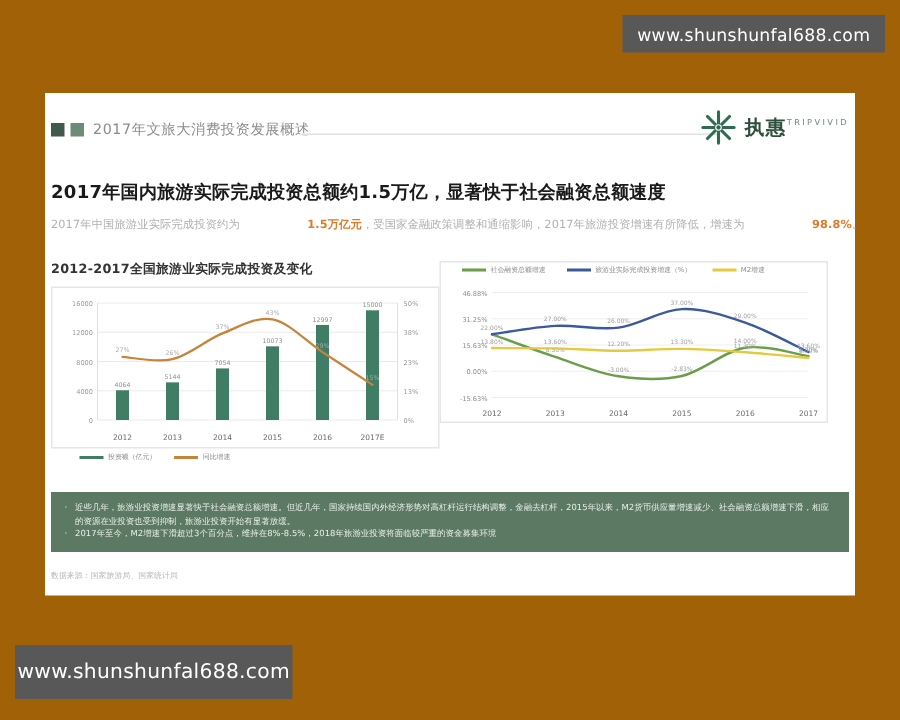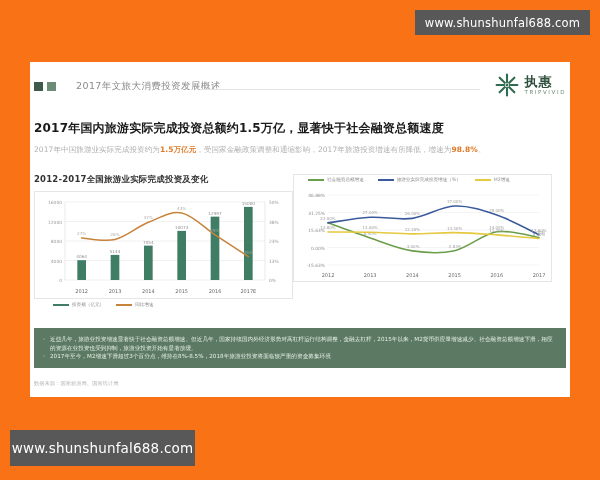--- a/index.html
+++ b/index.html
@@ -3,21 +3,21 @@
 <meta charset="utf-8">
 <style>
   * { box-sizing: border-box; }
   html, body {
     margin: 0; padding: 0;
     width: 600px; height: 480px;
     background: #ffffff;
     font-family: "DejaVu Sans", "Liberation Sans", sans-serif;
     overflow: hidden;
   }
-  .page { position: relative; width: 600px; height: 480px; background: #f97316; }
+  .page { position: relative; width: 600px; height: 480px; background: #a16207; }
 
   
   .wm {
     position: absolute;
     background: #585858;
     color: #fff;
     font-family: "DejaVu Sans", "Liberation Sans", sans-serif;
     letter-spacing: .2px;
     display: flex; align-items: center; justify-content: center;
   }
@@ -25,34 +25,34 @@
   .wm-bottom { left: 10px; bottom: 14px; width: 185px; height: 36px; font-size: 13.5px; }
 
   
   .slide { position: absolute; left: 30px; top: 62px; width: 540px; height: 335px; background: #fff; }
 
   
   .kicker { position: absolute; left: 4px; top: 18px; display: flex; align-items: center; gap: 4px; }
   .sq { width: 9px; height: 9px; display: inline-block; }
   .sq1 { background: #3f5a4a; }
   .sq2 { background: #6d8c78; }
-  .kicker-text { margin-left: 16px; font-size: 9.5px; color: #8b8b8b; letter-spacing: .4px; }
+  .kicker-text { margin-left: 2px; font-size: 9.5px; color: #8b8b8b; letter-spacing: .4px; }
   .kicker-rule { position: absolute; left: 170px; top: 27px; width: 280px; height: 1px; background: #e2e2e2; }
 
   
   .logo { position: absolute; right: 4px; top: 10px; display: flex; align-items: center; gap: 4px; }
   .logo-mark { width: 26px; height: 26px; }
-  .logo-txt { display: flex; flex-direction: column; line-height: 1; }
+  .logo-txt { display: flex; flex-direction: row; line-height: 1; }
   .logo-cn { font-size: 13px; font-weight: 700; color: #2e4f3c; letter-spacing: 1px; }
   .logo-en { font-size: 5.5px; color: #6d8c78; letter-spacing: 1.6px; margin-top: 1.5px; }
 
   
   .headline { position: absolute; left: 4px; top: 58px; font-size: 12px; font-weight: 700; color: #1a1a1a; letter-spacing: .2px; }
   .subline { position: absolute; left: 4px; top: 83px; font-size: 7.5px; color: #b0b0b0; letter-spacing: .1px; white-space: nowrap; }
-  .subline b { color: #e07a28; font-weight: 700; }
+  .subline b { color: #e07a28; font-weight: 700; margin-left: 45px; }
 
   
   .charts { position: absolute; left: 4px; top: 112px; width: 532px; display: flex; }
   .chart-box { width: 259px; }
   .chart-title { font-size: 8.5px; font-weight: 700; color: #333; margin-bottom: 5px; letter-spacing: .2px; }
   .chart-frame { border: 1px solid #e6e6e6; background: #fff; height: 108px; position: relative; }
   .chart-frame svg { display: block; }
 
   
   .note { position: absolute; left: 4px; top: 266px; width: 532px; background: #5c7a63; color: #e8efe9; padding: 7px 9px; }

